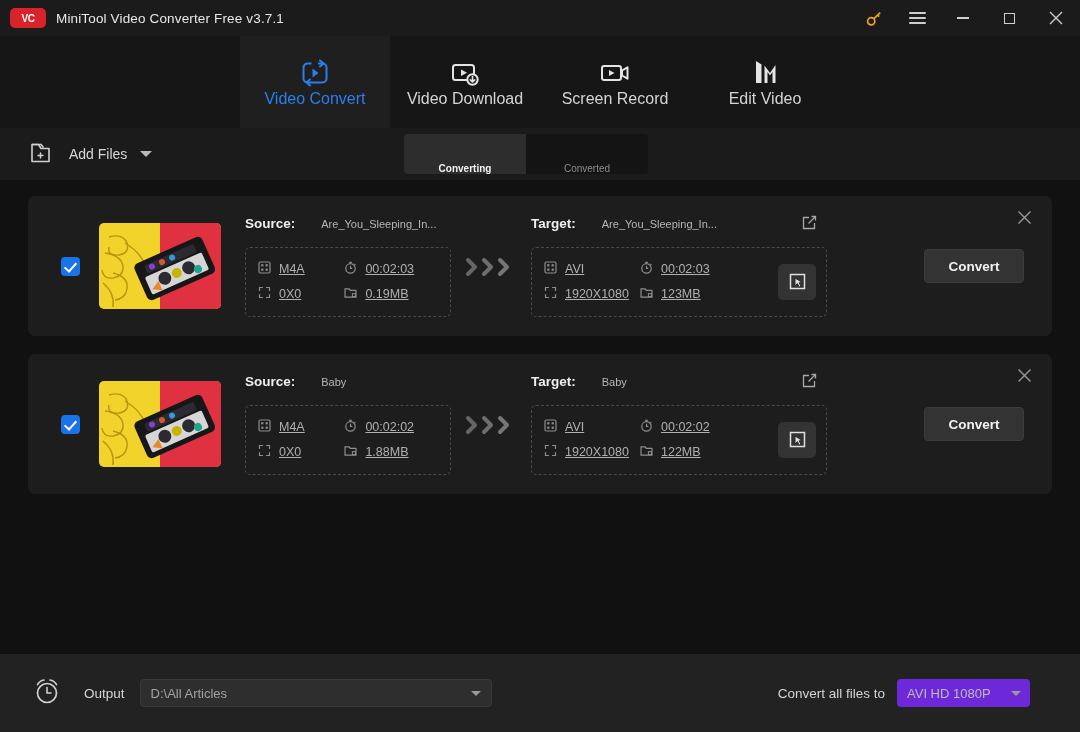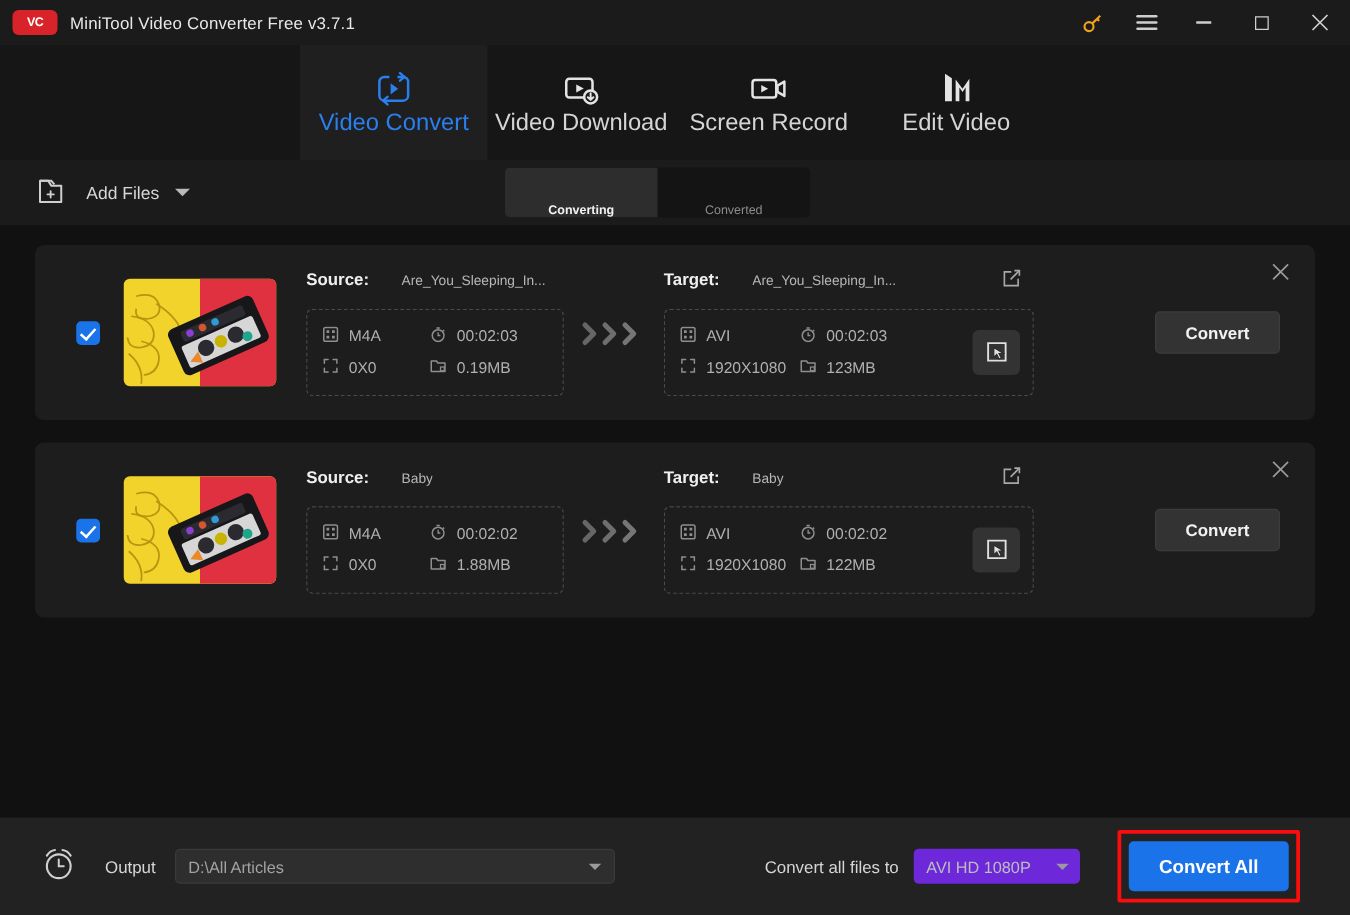--- a/index.html
+++ b/index.html
@@ -33,21 +33,21 @@
   .hamb { width: 17px; height: 12px; display: flex; flex-direction: column; justify-content: space-between; }
   .hamb i { display: block; height: 1.6px; background: #cfcfcf; border-radius: 1px; }
   .mini { width: 12px; height: 1.6px; background: #cfcfcf; }
   .maxi { width: 11px; height: 11px; border: 1.6px solid #cfcfcf; }
 
   
   .navbar { height: 92px; min-height: 92px; background: #161616; display: flex; align-items: stretch; }
   .nav-pad { width: 240px; }
   .navtab {
     width: 150px; display: flex; flex-direction: column; align-items: center;
-    justify-content: center; color: #d5d5d5; font-size: 19px;
+    justify-content: center; color: #d5d5d5; font-size: 16px;
   }
   .navtab.active { background: #1f1f1f; color: #2a7fee; }
   .navtab .ic { height: 34px; display: flex; align-items: flex-end; }
 
   
   .toolbar {
     height: 52px; min-height: 52px; background: #1b1b1b;
     display: flex; align-items: center; position: relative; padding-left: 30px;
   }
   .addfiles { display: flex; align-items: center; gap: 13px; color: #d7d7d7; font-size: 14px; }
@@ -90,21 +90,21 @@
   .side-head { display: flex; align-items: baseline; gap: 26px; height: 22px; margin-bottom: 9px; }
   .side-head .lbl { color: #efefef; font-size: 13.5px; font-weight: bold; }
   .side-head .val { color: #b6b6b6; font-size: 11px; white-space: nowrap; overflow: hidden; }
   .infobox {
     border: 1px dashed #4a4a4a; border-radius: 5px; padding: 9px 12px;
     display: flex; flex-wrap: wrap; position: relative;
   }
   .infobox.wide { width: 296px; }
   .infobox.narrow { width: 206px; }
   .cellrow { display: flex; width: 100%; }
-  .cell { display: flex; align-items: center; gap: 8px; color: #b0b0b0; font-size: 12.5px; height: 25px; }
+  .cell { display: flex; align-items: center; gap: 8px; color: #b0b0b0; font-size: 12.5px; height: 25px; text-decoration: underline; }
   .cell.c1 { width: 96px; }
   .cell.c2 { width: 104px; }
   .chevrons { display: flex; gap: 2px; margin: 0 14px; padding-top: 2px; }
   .arrowbtn {
     position: absolute; right: 10px; top: 50%; transform: translateY(-50%);
     width: 38px; height: 36px; background: #333333; border-radius: 5px;
     display: flex; align-items: center; justify-content: center;
   }
   .editicon { position: absolute; right: 10px; top: -1px; }
   .convert-btn {
@@ -612,20 +612,15 @@
     </div>
 
     <div class="b-spacer"></div>
 
     <span class="cvt-all-lbl">Convert all files to</span>
     <div class="fmtbox">
       <span>AVI HD 1080P</span>
       <span class="dd"></span>
     </div>
 
-    <div class="hl-wrap">
-      <div class="convert-all">
-        <span>Convert All</span>
-      </div>
-    </div>
   </div>
 
 </div>
 
 </body></html>

